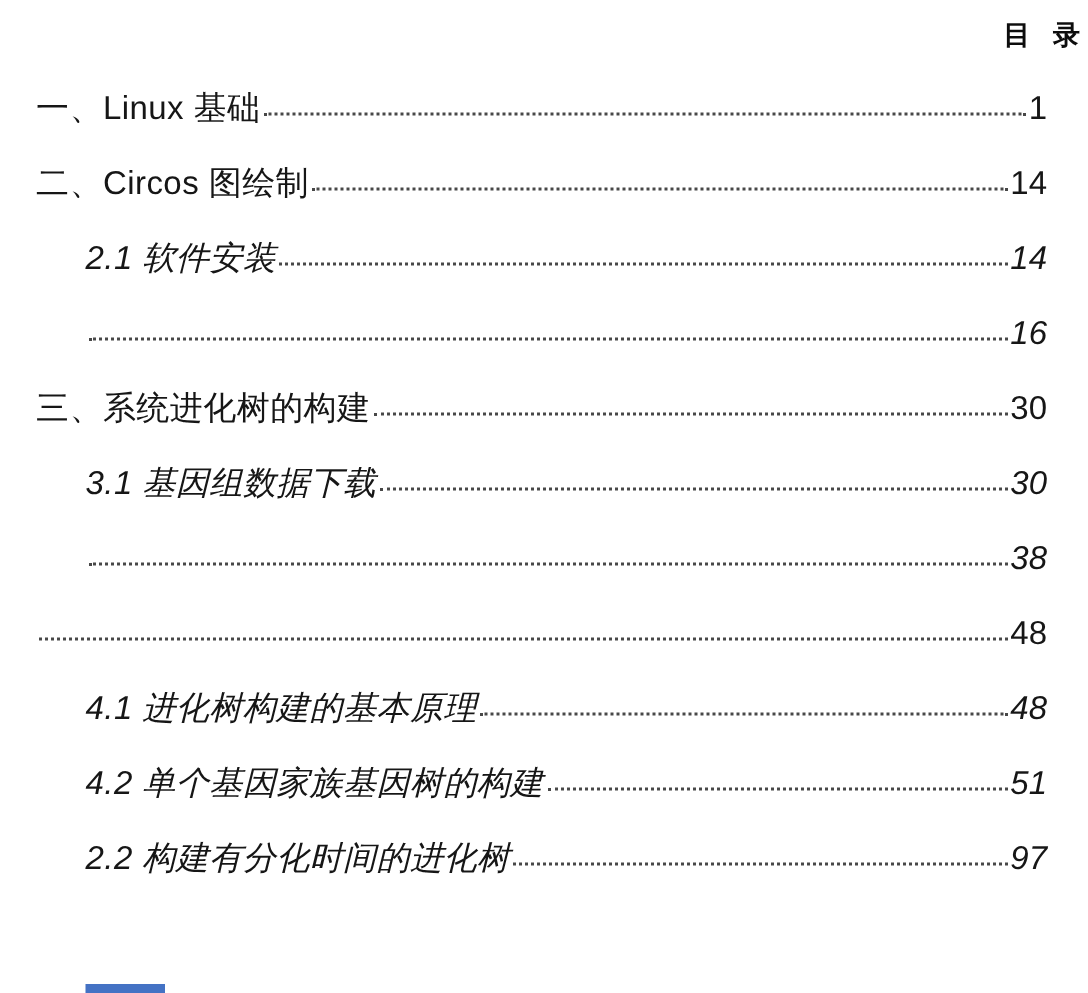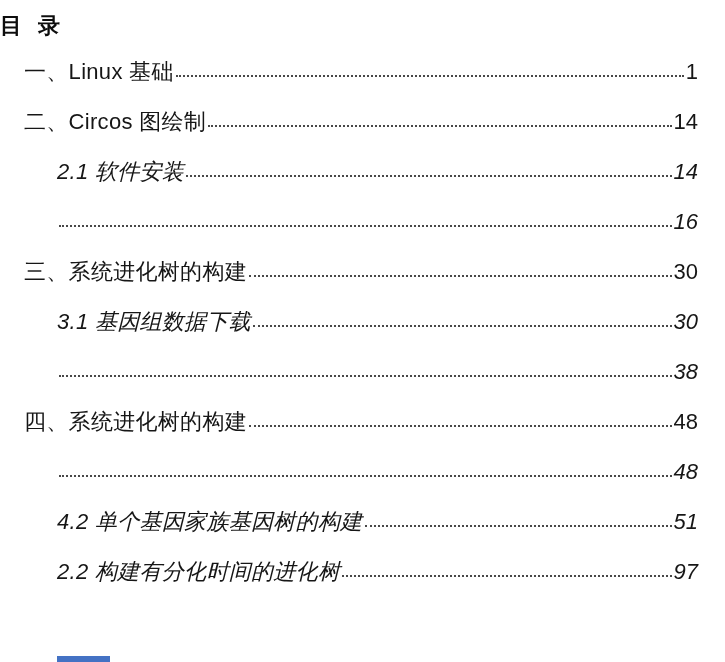--- a/index.html
+++ b/index.html
@@ -7,22 +7,22 @@
   body {
     width: 725px;
     height: 662px;
     background: #ffffff;
     color: #161616;
     font-family: "Liberation Sans", "DejaVu Sans", sans-serif;
     position: relative;
     overflow: hidden;
   }
   .page-title {
-    text-align: left;
-    font-size: 22px;
+    text-align: right;
+    font-size: 18px;
     font-weight: 700;
     letter-spacing: 5px;
     padding-top: 11px;
     height: 36px;
     color: #0d0d0d;
   }
   .toc-list {
     position: absolute;
     top: 47px;
     left: 0;
@@ -103,26 +103,26 @@
     <span class="leader"></span>
     <span class="page-num">30</span>
   </div>
 
   <div class="toc-row level-2">
     <span class="leader"></span>
     <span class="page-num">38</span>
   </div>
 
   <div class="toc-row level-1">
-    <span class="entry-label">四、系统进化树的构建</span>
     <span class="leader"></span>
     <span class="page-num">48</span>
   </div>
 
   <div class="toc-row level-2">
+    <span class="entry-label">4.1 进化树构建的基本原理</span>
     <span class="leader"></span>
     <span class="page-num">48</span>
   </div>
 
   <div class="toc-row level-2">
     <span class="entry-label">4.2 单个基因家族基因树的构建</span>
     <span class="leader"></span>
     <span class="page-num">51</span>
   </div>
 

